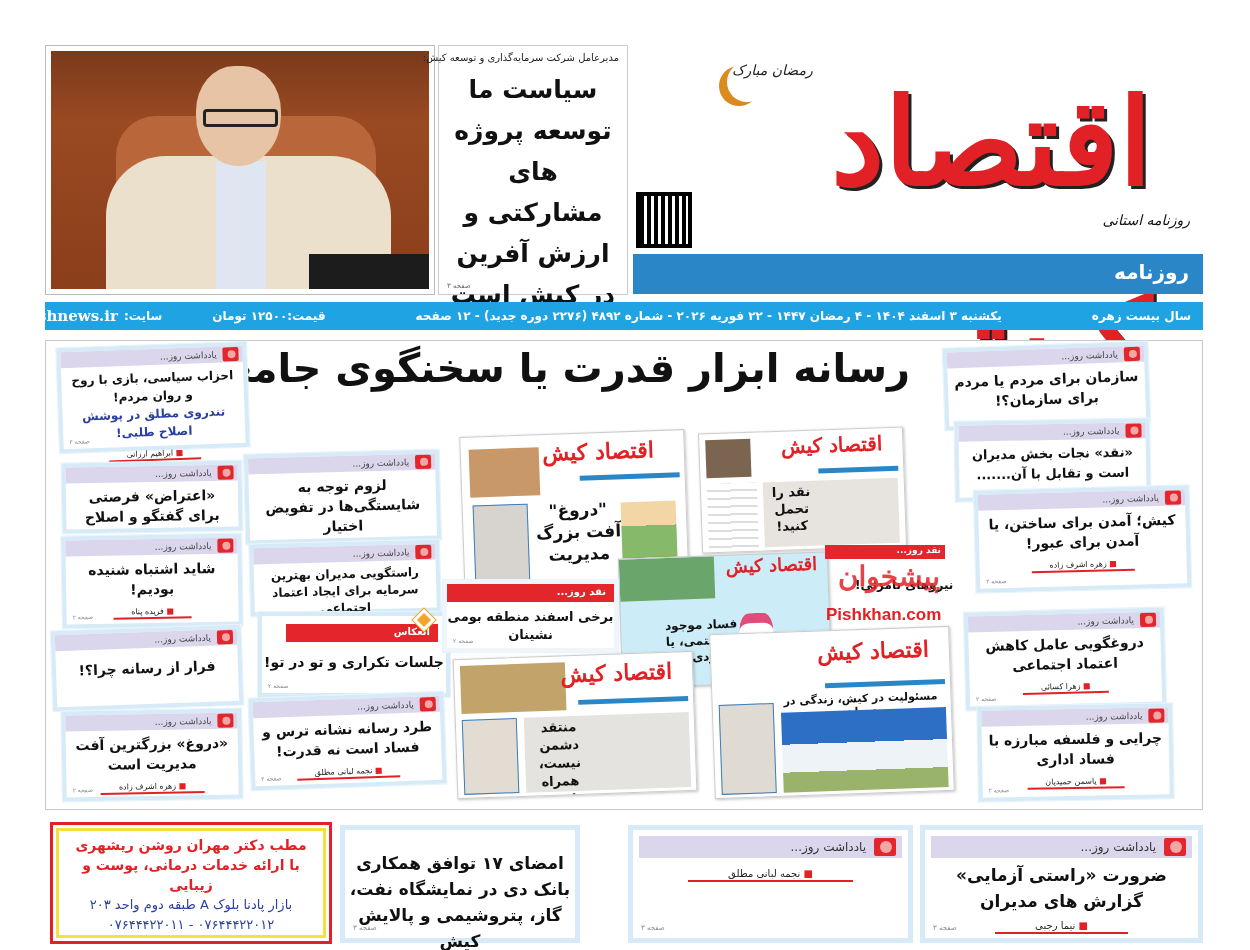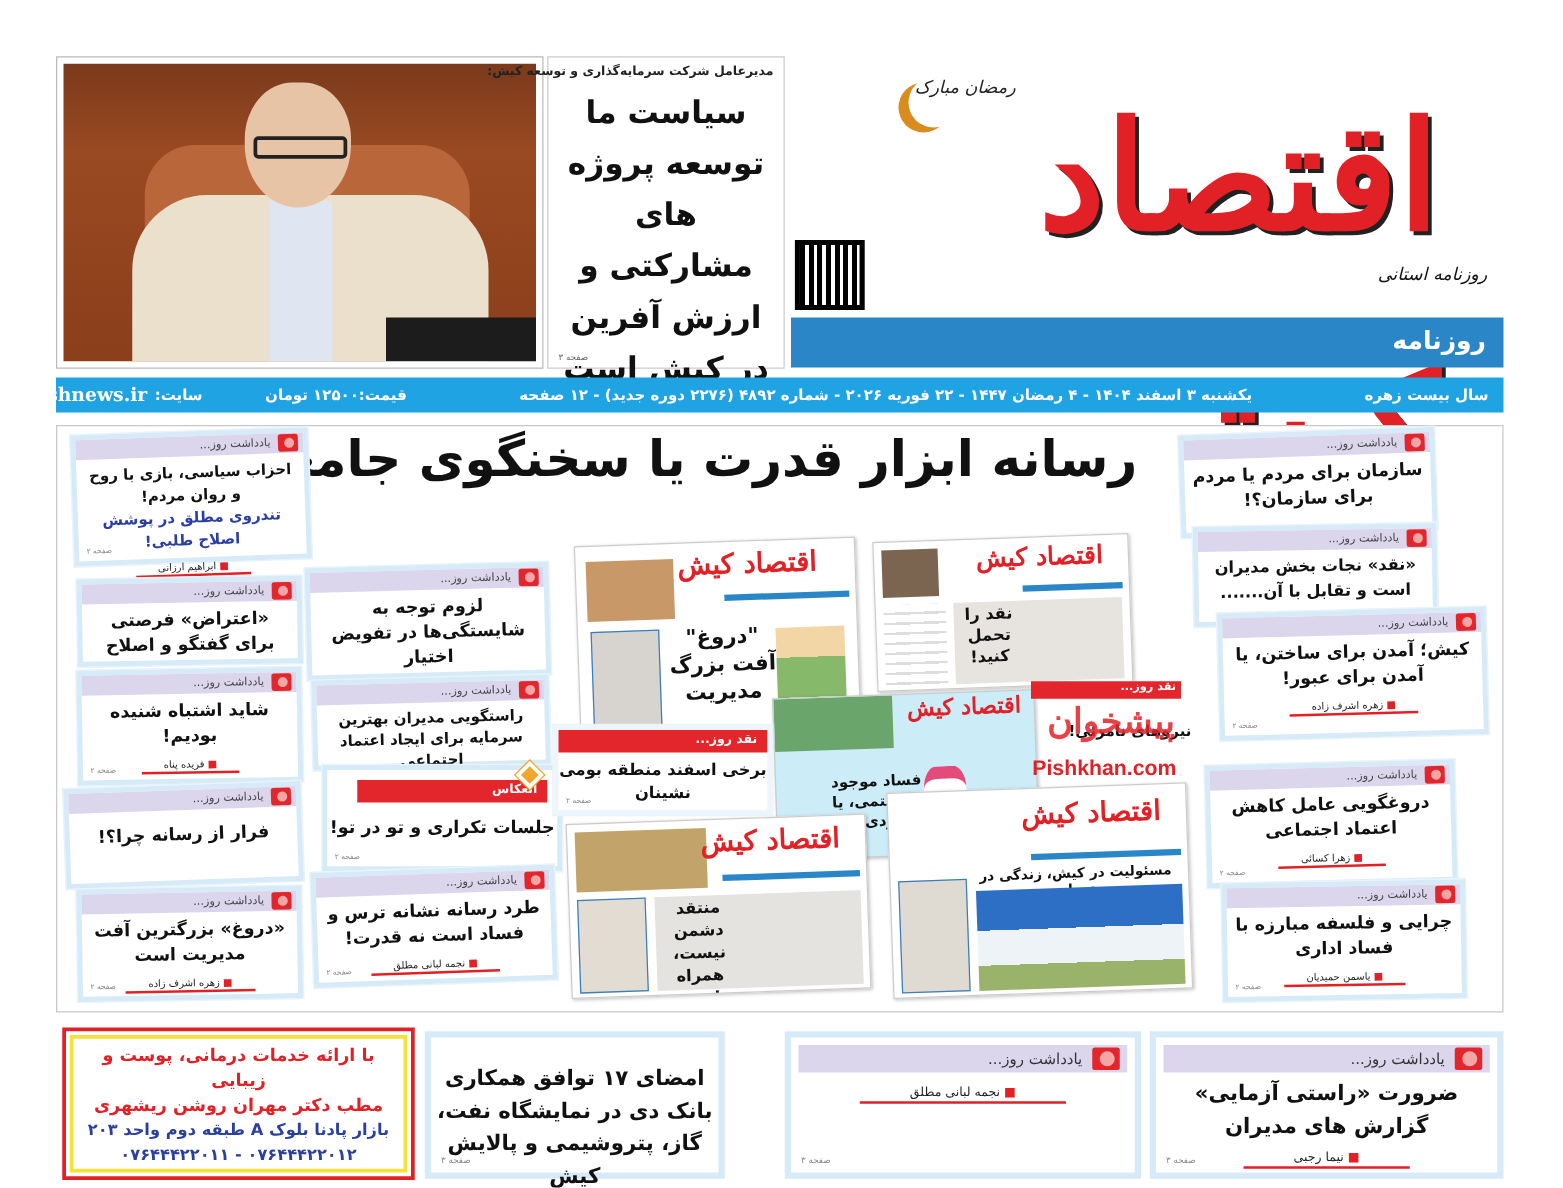--- a/index.html
+++ b/index.html
@@ -8,21 +8,21 @@
 
 #photo-box{left:45px;top:45px;width:390px;height:250px;border:1px solid #bbb;background:#fff;padding:5px}
 #photo{width:100%;height:100%;background:linear-gradient(180deg,#7a3a1c 0%,#9a4a22 30%,#8a3e1a 100%);position:relative;overflow:hidden}
 #chair{position:absolute;left:65px;top:65px;width:260px;height:130px;background:#b8663a;border-radius:40px 40px 10px 10px}
 #head{position:absolute;left:145px;top:15px;width:85px;height:100px;background:#e8c4a6;border-radius:45% 45% 50% 50%}
 #glasses{position:absolute;left:152px;top:58px;width:75px;height:18px;border:3px solid #222;border-radius:4px}
 #suit{position:absolute;left:55px;top:105px;width:285px;height:150px;background:#eae0cc;border-radius:60px 60px 0 0}
 #shirt{position:absolute;left:165px;top:110px;width:50px;height:140px;background:#dfe6f2}
 #monitor{position:absolute;right:0;bottom:0;width:120px;height:35px;background:#1c1c1c}
 #lead-box{left:438px;top:45px;width:190px;height:250px;border:1px solid #ccc;padding:6px 8px;text-align:center}
-#lead-kicker{font-size:10px;font-weight:bold;color:#222;text-align:left;white-space:nowrap}
+#lead-kicker{font-size:10px;font-weight:normal;color:#222;text-align:left;white-space:nowrap}
 #lead-title{font-size:25px;font-weight:900;line-height:41px;color:#111;margin-top:6px}
 #lead-page{position:absolute;left:8px;bottom:4px;font-size:7px;color:#666}
 #logo-area{left:632px;top:42px;width:570px;height:215px}
 #logo-text{position:absolute;right:50px;top:0;font-family:"DejaVu Serif",serif;font-size:120px;font-weight:bold;color:#e22127;text-shadow:3px 3px 0 #222;line-height:200px;letter-spacing:-4px}
 #ramadan{position:absolute;left:100px;top:20px;font-size:14px;font-style:italic;color:#222}
 #moon{position:absolute;left:95px;top:20px;width:40px;height:40px;border-radius:50%;box-shadow:-8px 4px 0 0 #d98b1e}
 #qr{position:absolute;left:4px;top:150px;width:56px;height:56px;background:
  repeating-linear-gradient(90deg,#000 0 4px,#fff 4px 7px),#000;border:4px solid #000;outline:3px solid #fff}
 #ostani{position:absolute;right:12px;top:170px;font-size:14px;font-style:italic;color:#111}
 #blue-band{left:633px;top:254px;width:570px;height:40px;background:#2a86c6}
@@ -56,21 +56,21 @@
 .bcard{position:absolute;top:825px;height:118px;border:5px solid #d6ebf7;background:#fff;text-align:center}
 .bcard .hdr{background:#dcd6ec;height:22px;margin:6px 6px 4px;display:flex;align-items:center;padding-right:6px;font-size:12px;color:#333}
 .bcard .hdr .ic{width:22px;height:18px;background:#e2262c;margin-left:8px;border-radius:2px;position:relative}
 .bcard .hdr .ic::after{content:"";position:absolute;right:4px;top:3px;width:12px;height:12px;border-radius:50%;background:#f3a6a6}
 .bcard .tt{font-size:17px;font-weight:bold;color:#111;line-height:26px}
 .bcard .au{font-size:10px;color:#222;display:inline-block;border-bottom:2px solid #e22127;padding:0 40px 1px}
 .bcard .au::before{content:"■ ";color:#e22127}
 .bcard .pg{position:absolute;left:8px;bottom:6px;font-size:7px;color:#888}
 #ad-box{left:50px;top:822px;width:282px;height:122px;border:3px solid #e22127;outline:3px solid #f4e23a;outline-offset:-9px;background:#fff;text-align:center;padding:10px 8px}
 #ad-l1,#ad-l2{color:#e22127;font-size:14px;font-weight:bold;line-height:20px}
-#ad-l3,#ad-l4{color:#2b3f9e;font-size:13px;font-weight:bold;line-height:20px}
+#ad-l3,#ad-l4{color:#2b3f9e;font-size:13px;font-weight:normal;line-height:20px}
 #ad-l4{direction:ltr}
 </style>
 </head>
 <body>
 
 <div id="photo-box" class="abs">
   <div id="photo">
     <div id="chair"></div>
     <div id="suit"></div>
     <div id="shirt"></div>
@@ -278,22 +278,22 @@
   <div class="tt" style="font-size:13px;line-height:18px">برخی اسفند منطقه بومی نشینان</div>
   <div class="pg">صفحه ۲</div>
 </div>
 
 <div class="abs" style="left:825px;top:545px;width:120px;height:14px;background:#e2262c;color:#fff;font-size:9px;font-weight:bold;text-align:right;padding-right:4px">نقد روز...</div>
 <div class="abs" style="left:855px;top:578px;font-size:12px;font-weight:bold;color:#111">نیروهای نامرئی!</div>
 <div class="abs" style="left:838px;top:560px;font-family:'DejaVu Serif',serif;font-size:28px;color:rgba(226,33,39,.85);font-weight:bold">پیشخوان</div>
 <div class="abs" style="left:826px;top:605px;direction:ltr;font-family:'Liberation Sans',sans-serif;font-size:17px;font-weight:bold;color:#e22127">Pishkhan.com</div>
 
 <div id="ad-box" class="abs">
+  <div id="ad-l1">مطب دکتر مهران روشن ریشهری</div>
   <div id="ad-l2">با ارائه خدمات درمانی، پوست و زیبایی</div>
-  <div id="ad-l1">مطب دکتر مهران روشن ریشهری</div>
   <div id="ad-l3">بازار پادنا بلوک A طبقه دوم واحد ۲۰۳</div>
   <div id="ad-l4">۰۷۶۴۴۴۲۲۰۱۱ - ۰۷۶۴۴۴۲۲۰۱۲</div>
 </div>
 
 <div class="bcard" style="left:340px;width:240px">
   <div class="tt" style="margin-top:20px">امضای ۱۷ توافق همکاری بانک دی در نمایشگاه نفت، گاز، پتروشیمی و پالایش کیش</div>
   <div class="pg">صفحه ۳</div>
 </div>
 
 <div class="bcard" style="left:628px;width:285px">

